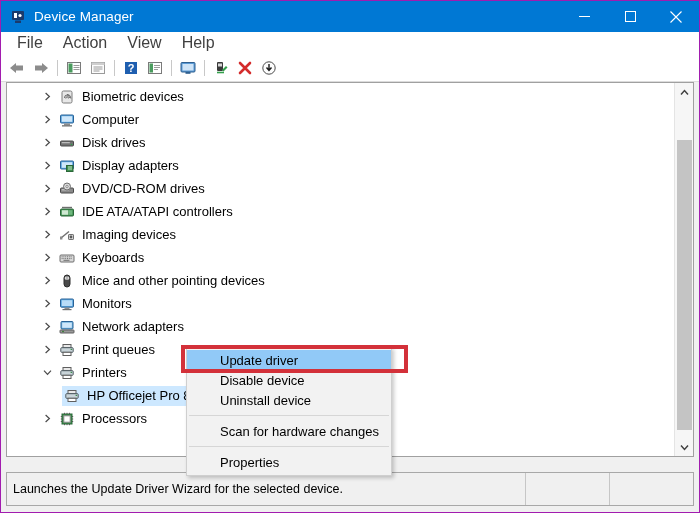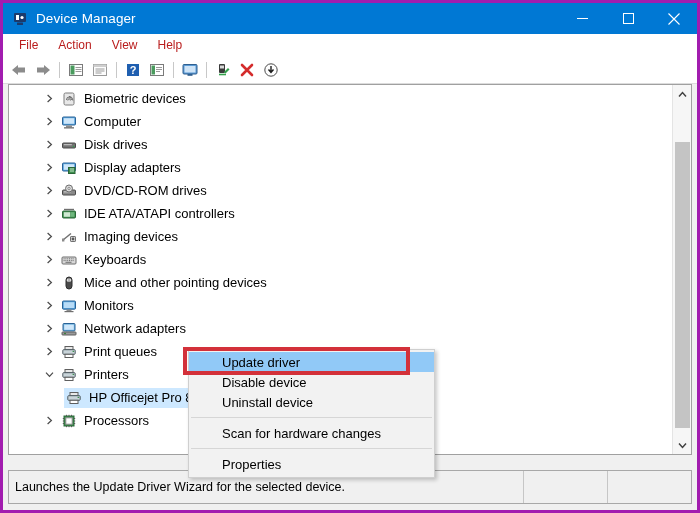--- a/index.html
+++ b/index.html
@@ -15,21 +15,21 @@
     overflow: hidden;
   }
 
   
   .window {
     position: relative;
     width: 700px;
     height: 513px;
     box-sizing: border-box;
     background: #f0f0f0;
-    border: 3px solid #a21caf;
+    border: 1px solid #a21caf;
     overflow: hidden;
   }
 
   
   .titlebar {
     height: 31px;
     background: #0078d4;
     display: flex;
     align-items: center;
     position: relative;
@@ -67,22 +67,22 @@
   
   .menubar {
     height: 22px;
     background: #ffffff;
     display: flex;
     align-items: center;
     padding-left: 6px;
     border-bottom: 1px solid #ffffff;
   }
   .menu-item {
-    font-size: 12px;
-    color: #b91c1c;
+    font-size: 16px;
+    color: #404040;
     padding: 2px 10px 3px 10px;
     white-space: nowrap;
   }
 
   
   .toolbar {
     height: 26px;
     background: #ffffff;
     display: flex;
     align-items: center;
@@ -231,21 +231,21 @@
     height: 100%;
     border-left: 1px solid #c6c6c6;
     flex: 0 0 auto;
   }
 
   
   .ctxmenu {
     position: absolute;
     left: 185px;
     top: 346px;
-    width: 247px;
+    width: 206px;
     background: #f2f2f2;
     border: 1px solid #cfcfcf;
     box-shadow: 2px 2px 4px rgba(0,0,0,.22);
     box-sizing: border-box;
     padding: 2px 0 3px 0;
     z-index: 20;
   }
   .ctx-item {
     height: 20px;
     display: flex;

